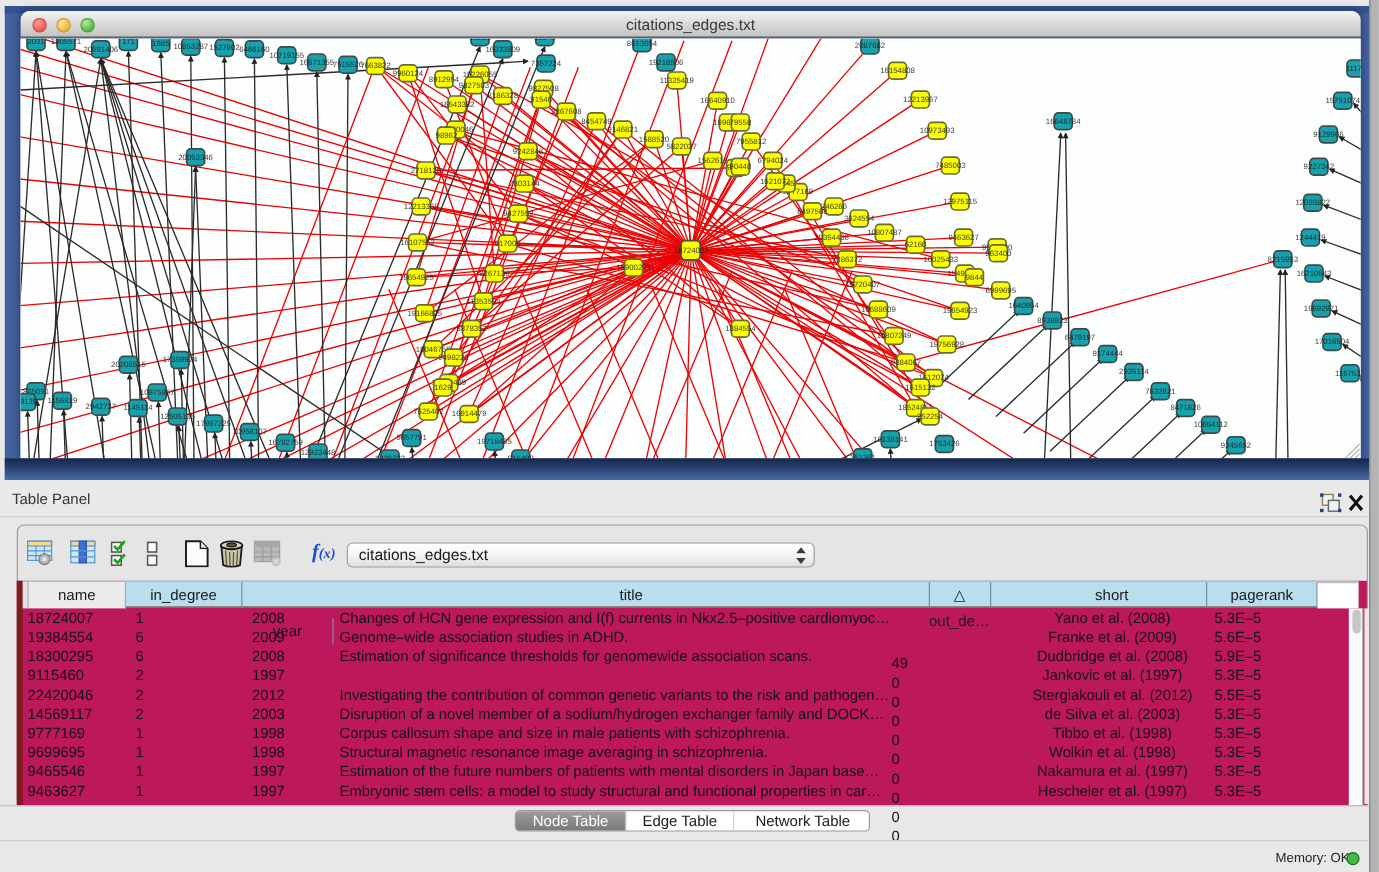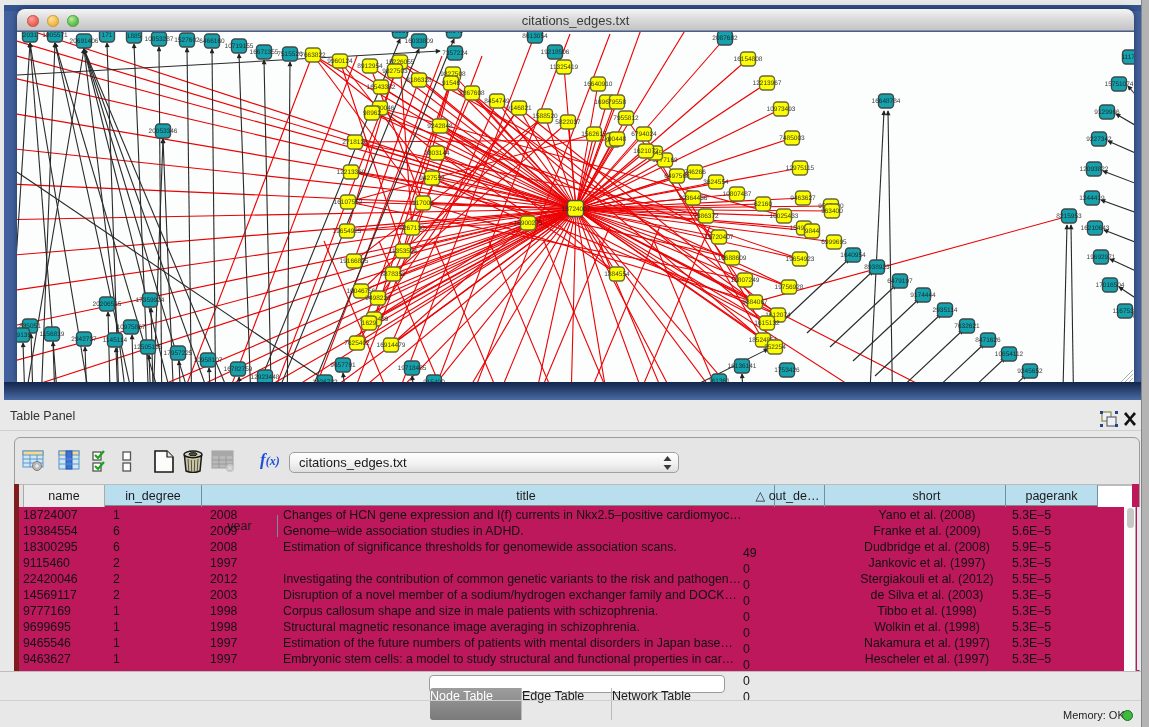--- a/index.html
+++ b/index.html
@@ -32,41 +32,41 @@
 
 #tbl { position:absolute; left:14px; top:484px; width:1126px; height:187px; background:#be185d; border-left:5px solid #7f1d1d; border-right:1px solid #9c9c9c;}
 #thead { position:absolute; left:0; top:0; height:22px; width:1113px; background:#b9dfef; border-bottom:1px solid #8a8a8a; border-top:1px solid #bbb; }
 .th { position:absolute; top:0; height:22px; line-height:22px; text-align:center; font-size:12.5px; color:#1a1a1a;
   border-right:1px solid #6f8fa4; }
 #th0 { left:0; width:5px; background:#e2e2e2; border-right:1px solid #aaa; }
 #th1 { left:5px; width:81px; background:#ebebeb; border-right:1px solid #aaa;}
 #th2 { left:86px; width:97px; }
 #th3 { left:183px; width:76px;margin-top:30px; }
 #th4 { left:259px; width:497px; }
-#th5 { left:732px; width:74px; }
+#th5 { left:755px; width:52px; }
 #th6 { left:829px; width:158px; }
 #th7 { left:987px; width:92px; }
 #thfill { position:absolute; left:1079px; top:0; width:34px; height:22px; background:#fff; border-top:1px solid #bbb;}
 #tbody { position:absolute; left:0; top:24px; width:1113px; }
 .tr { position:relative; height:16px; }
 .c { position:absolute; top:0; height:16px; line-height:15px; font-size:12.3px; color:#111; white-space:nowrap; overflow:hidden; }
 .c-name { left:4px; width:80px; }
 .c-ind { left:94px; width:90px; }
 .c-year { left:191px; width:70px; }
 .c-title { left:264px; width:492px; }
 .c-out { left:724px; width:68px;margin-top:38px; }
 .c-short { left:829px; width:158px; text-align:center; }
 .c-pr { left:993px; width:92px; }
 
 #sbar { position:absolute; left:1105px; top:23px; width:12px; height:164px; background:#fbfbfb; border-right:1px solid #aaa; }
 #sbar .thumb { position:absolute; left:3px; top:1px; width:7px; height:20px; border-radius:3.5px; background:#c6c6c6; }
 
 #tabs { position:absolute; left:429px; top:675px; width:296px; height:18px; border:1px solid #9c9c9c; border-radius:4px;
   background:#fff; font-size:12.5px; }
-.tab { position:absolute; top:12px; height:32px; line-height:17px; text-align:left; color:#1a1a1a; }
+.tab { position:absolute; top:0; height:16px; line-height:17px; text-align:center; color:#1a1a1a; }
 #tab1 { left:0; width:91px; background:linear-gradient(#9d9d9d,#7a7a7a); color:#fff; border-radius:3px 0 0 3px; }
 #tab2 { left:91px; width:90px; border-left:1px solid #bbb; }
 #tab3 { left:181px; width:115px; border-left:1px solid #bbb; border-radius:0 3px 3px 0; }
 #statusline { position:absolute; left:0; top:700px; width:1141px; height:1px; background:#d0d0d0; }
 #memory { position:absolute; left:1063px; top:709px; font-size:11px; color:#222; }
 #memdot { position:absolute; left:1122px; top:710px; width:11px; height:11px; border-radius:50%; background:#3dbb3d; border:1px solid #1e6b1e; }
 #rightstrip { position:absolute; left:1141px; top:0; width:8px; height:727px; background:#b3b3b3; border-left:1px solid #858585; }
 #topline { position:absolute; left:0; top:671px; width:1141px; height:1px; background:#bdbdbd; }
 svg text { font-family:"Liberation Sans",sans-serif; -webkit-font-smoothing:antialiased; text-rendering:geometricPrecision; }
 </style></head>

